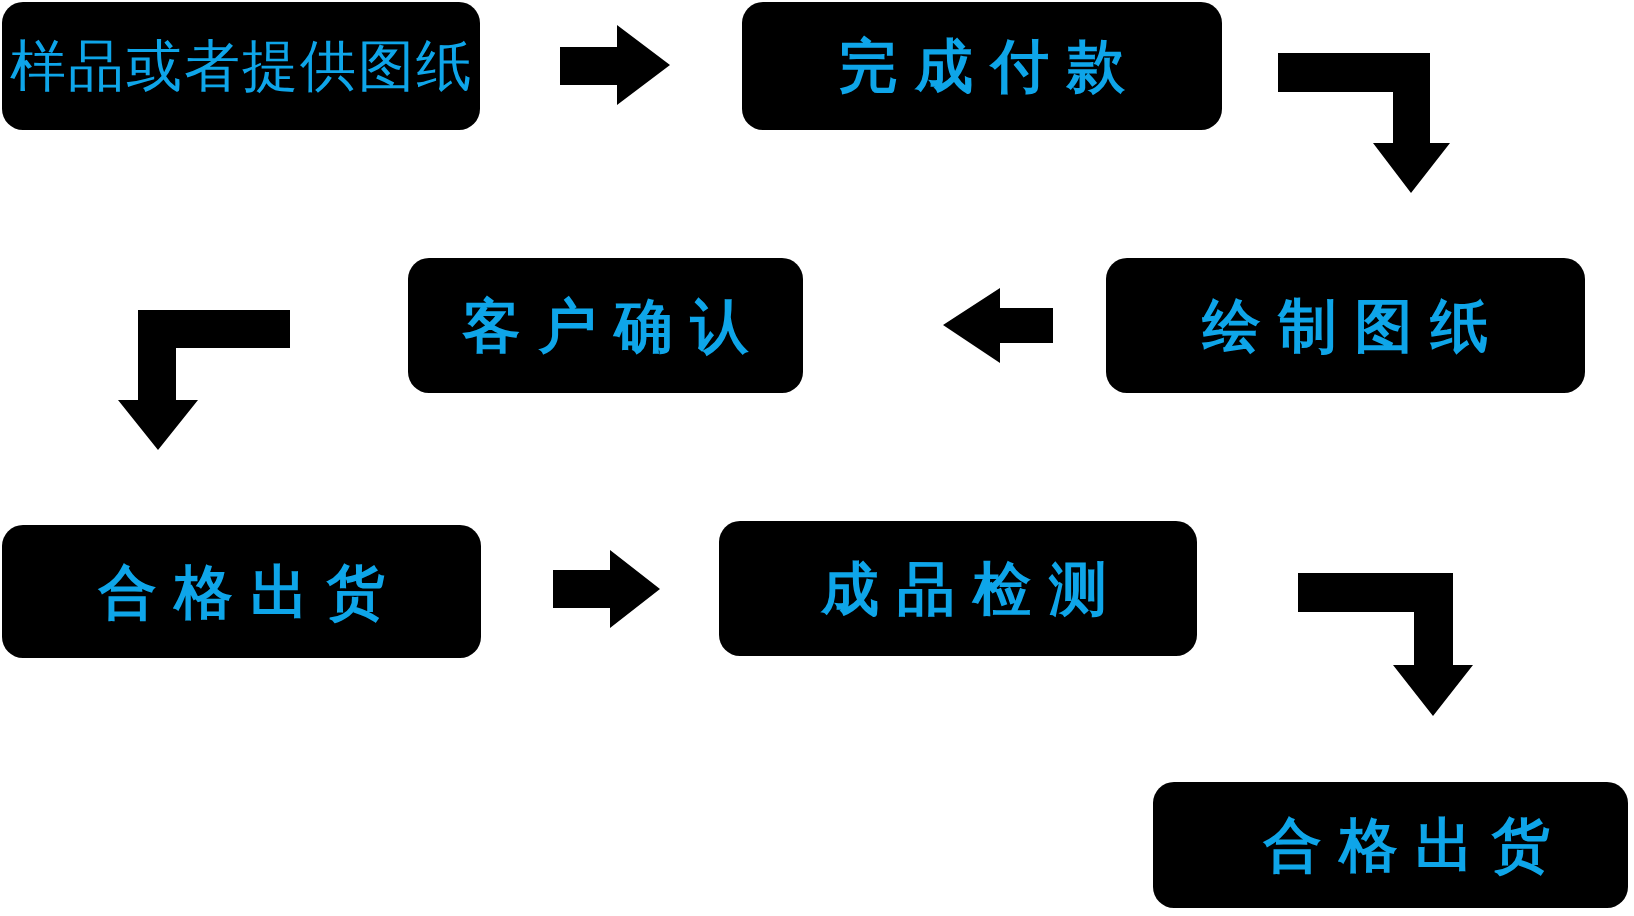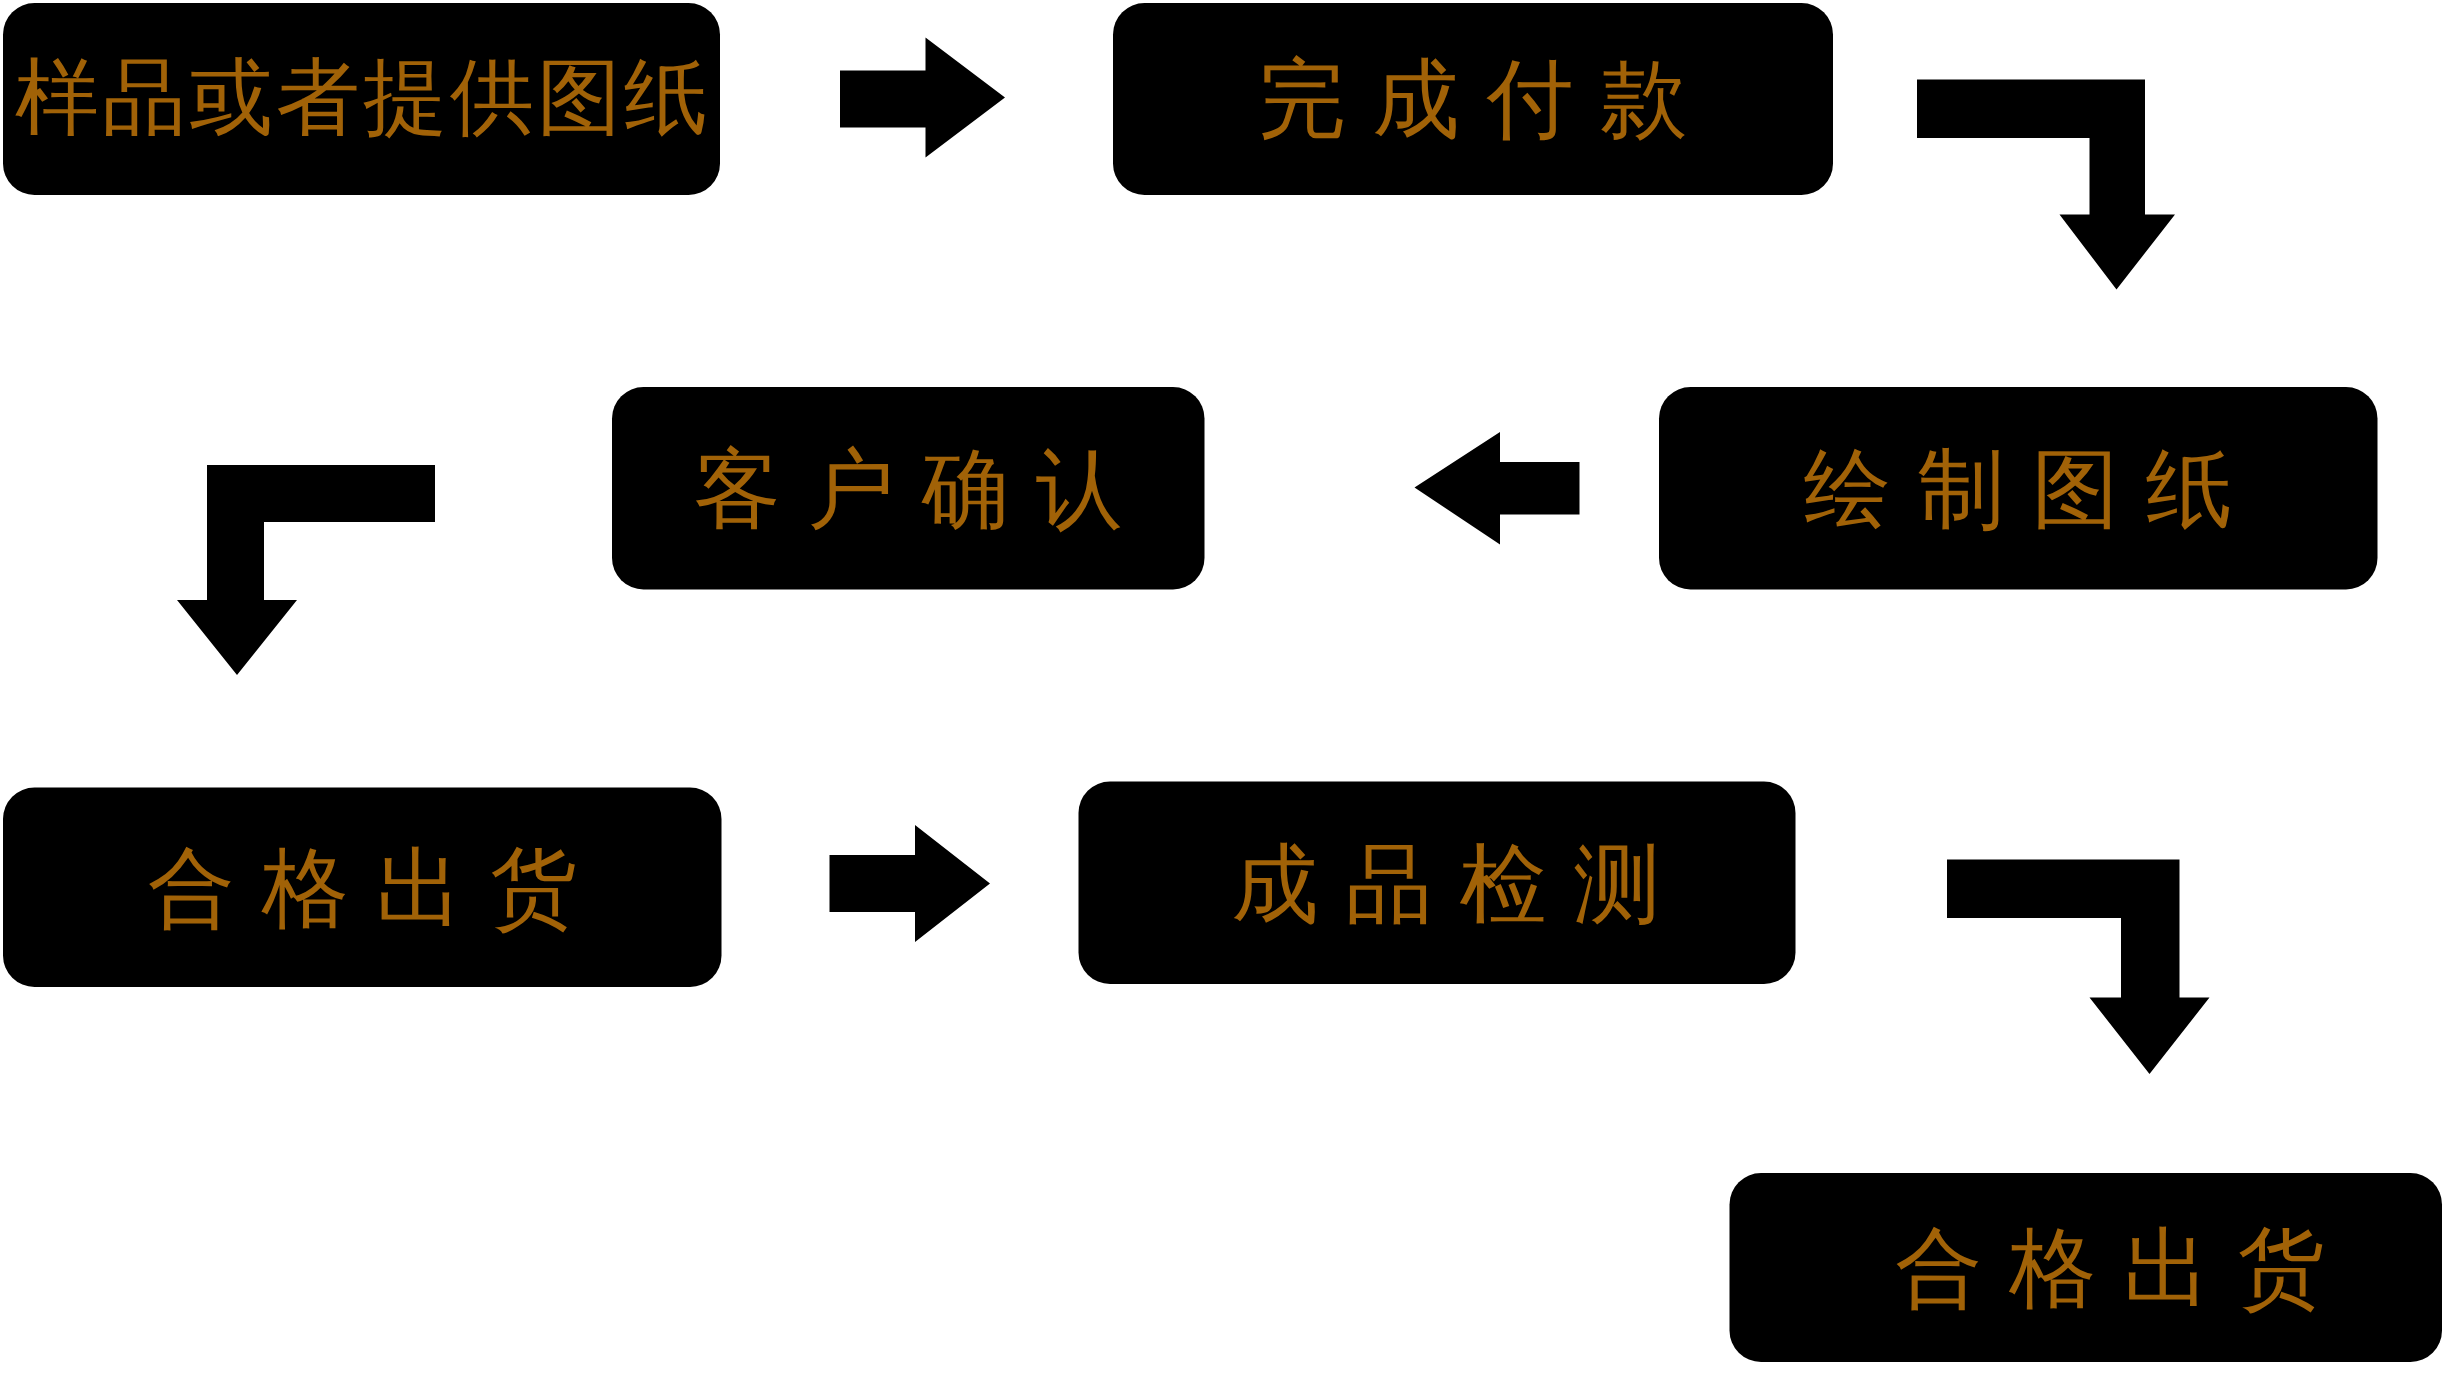--- a/index.html
+++ b/index.html
@@ -14,35 +14,36 @@
   }
   .flowchart {
     position: absolute;
     left: 0; top: 0;
     width: 1634px;
     height: 916px;
   }
   .node {
     position: absolute;
     background: #000000;
-    color: #a16207;
+    color: #0ea5e9;
     border-radius: 21px;
     display: flex;
     align-items: center;
     justify-content: center;
     white-space: nowrap;
     line-height: 1;
   }
   .node-label {
     display: block;
   }
   .node.spacing-wide .node-label {
     font-size: 58px;
     letter-spacing: 18px;
     padding-left: 18px; 
+    font-weight: bold;
   }
   .node.spacing-tight .node-label {
     font-size: 56px;
     letter-spacing: 2px;
     padding-left: 2px;
   }
   .arrow-layer {
     position: absolute;
     left: 0; top: 0;
     pointer-events: none;

